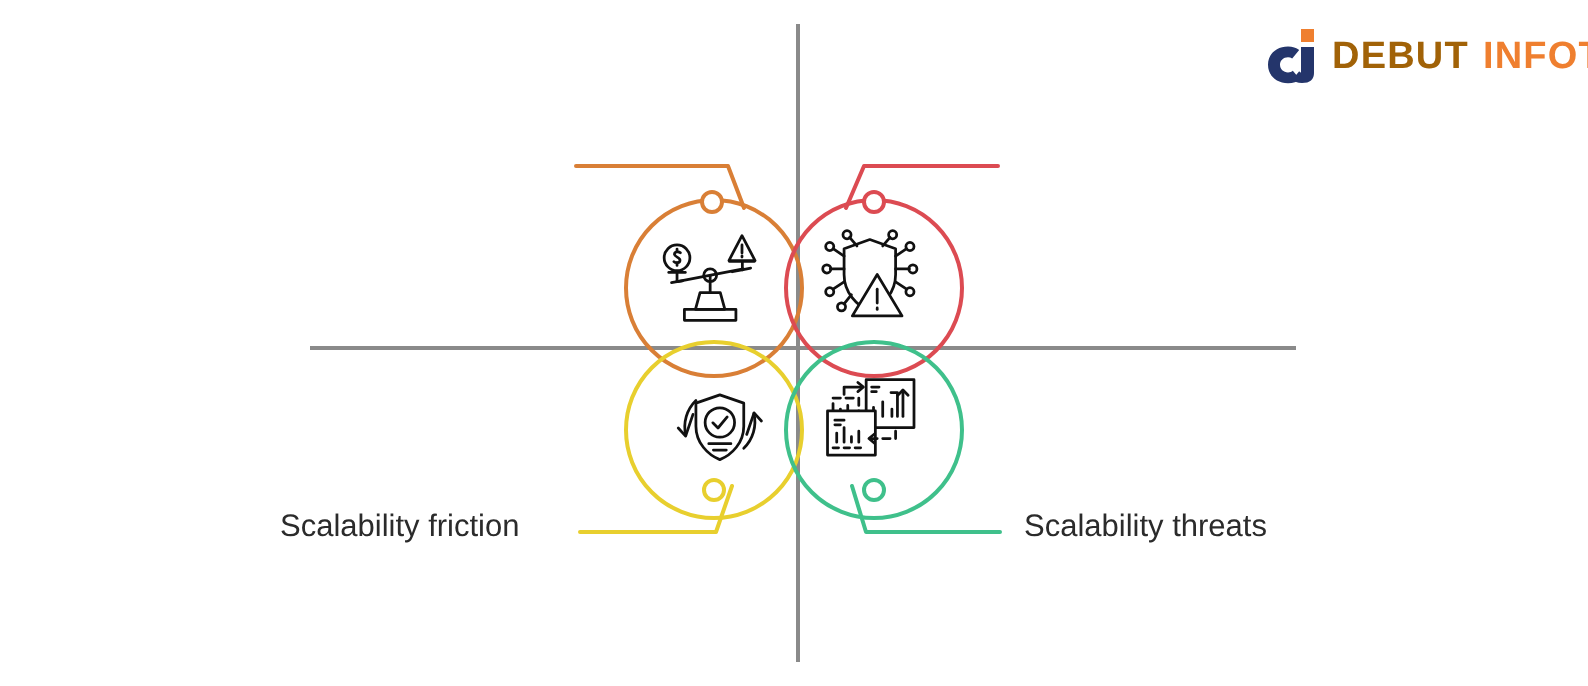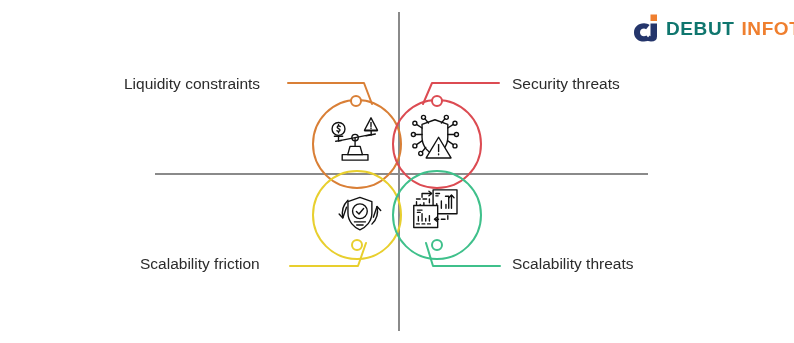--- a/index.html
+++ b/index.html
@@ -27,21 +27,21 @@
     align-items: center;
     gap: 7px;
   }
   #logo-mark { display: block; }
   .logo-text {
     font-size: 19px;
     font-weight: bold;
     letter-spacing: 0.6px;
     line-height: 1;
   }
-  #logo-debut { color: #0f766e; }
+  #logo-debut { color: #a16207; }
   #logo-infotech { color: #ef7f2f; }
 
   
   .guide {
     position: absolute;
     background: #8a8a8a;
   }
   #guide-vertical {
     left: 398px;
     top: 12px;
@@ -211,21 +211,19 @@
       <rect x="3" y="19" width="26" height="24" fill="#ffffff"></rect>
       <path d="M8 36 L8 31 M12 36 L12 28 M16 36 L16 33 M20 36 L20 30"></path>
       <path d="M7 24 L12 24 M7 26.5 L10 26.5"></path>
       <path d="M6 39 L9 39 M12 39 L15 39 M18 39 L21 39"></path>
 
       <path d="M40 30 L40 34 L26 34" stroke-dasharray="4 3"></path>
       <path d="M28.5 31.5 L25.5 34 L28.5 36.5"></path>
     </g>
   </svg>
 
-  <div class="label" id="label-liquidity">Liquidity constraints</div>
-
-  <div class="label" id="label-security">Security threats</div>
+
 
   <div class="label" id="label-regulatory">Scalability friction</div>
 
   <div class="label" id="label-scalability">Scalability threats</div>
 
 </div>
 
 </body></html>

